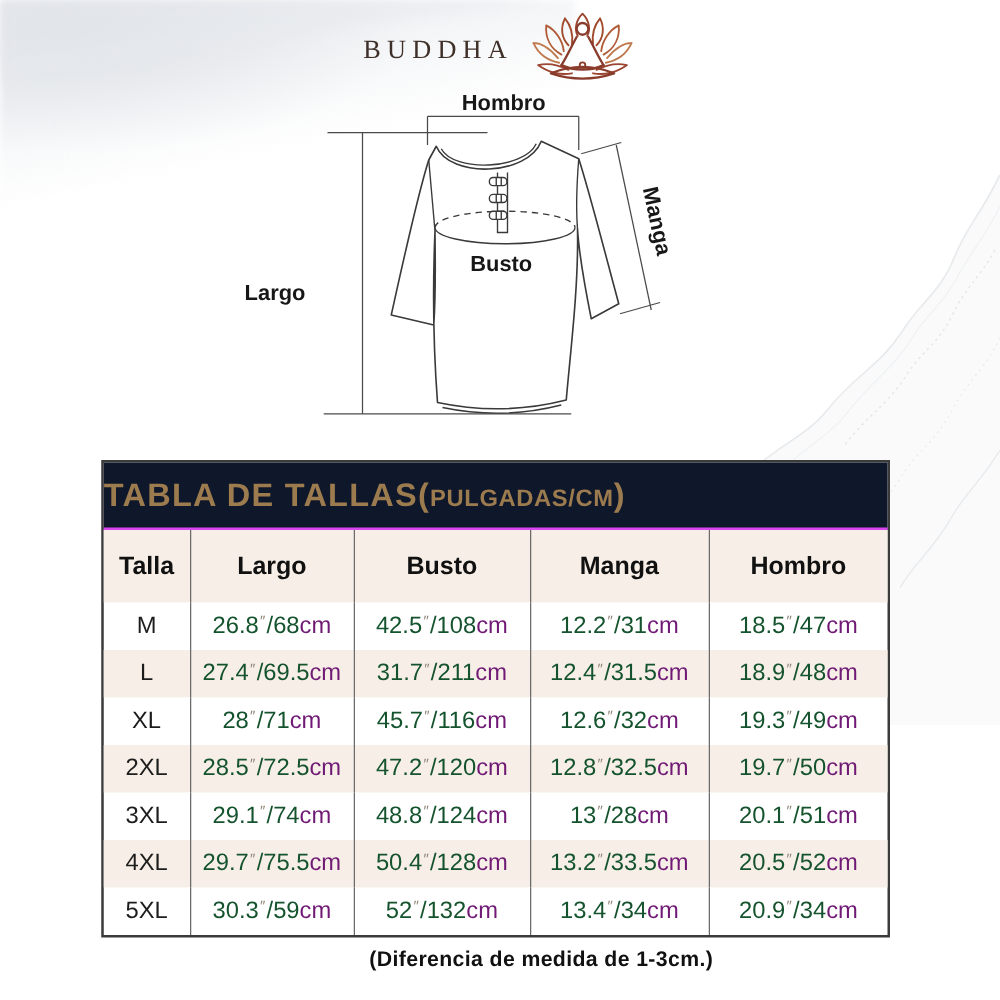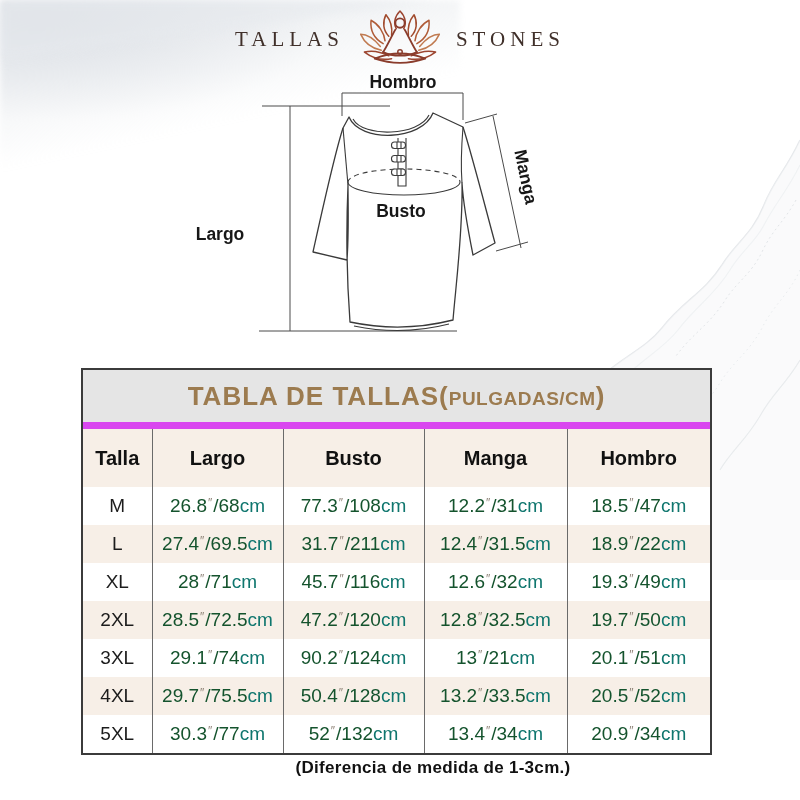--- a/index.html
+++ b/index.html
@@ -38,41 +38,41 @@
   .diagram text{
     font-family:"Liberation Sans", sans-serif;
     font-weight:bold;font-size:17.5px;fill:#171717;
   }
   
   .table-wrap{
     position:absolute;left:81px;top:368px;width:631px;box-sizing:border-box;
     border:2px solid #3b3b3b;background:#ffffff;
   }
   .table-title{
-    height:52px;line-height:52px;text-align:center;
-    background:#e5e5e5;border-bottom:7px solid #d946ef;
+    height:52px;line-height:52px;text-align:left;
+    background:#0f172a;border-bottom:2px solid #d946ef;
     color:#9c7b4f;font-weight:bold;font-size:26px;letter-spacing:1px;
     white-space:nowrap;
   }
   .table-title .unit{font-size:19px;letter-spacing:.5px;}
   table.sizes{width:100%;border-collapse:collapse;table-layout:fixed;}
   table.sizes th, table.sizes td{
     text-align:center;vertical-align:middle;padding:0;
     border-left:1px solid #6a6a6a;
     margin-left:32px;
   }
   table.sizes th:first-child, table.sizes td:first-child{border-left:none;}
   table.sizes th{
     height:58px;font-size:20px;font-weight:bold;color:#111;background:#f7efe7;
   }
   table.sizes td{height:38px;font-size:19px;color:#1c1c1c;}
   tr.alt td{background:#f7efe7;}
   td .n{color:#14532d;}
   td .q{font-size:12px;color:#8f8478;vertical-align:5px;margin:0 1px;}
-  td .cm{color:#0f766e;}
+  td .cm{color:#701a75;}
   
   .note{
     position:absolute;left:0;top:758px;width:100%;text-align:center;
     font-size:17px;font-weight:bold;color:#111;letter-spacing:.3px;padding-left:33px;
   }
 </style>
 </head>
 <body>
 
 <div class="mist-tl"></div>
@@ -80,21 +80,21 @@
 <svg class="mtn-right" width="204" height="470" viewBox="0 0 204 470">
   <path d="M204,30 C190,60 178,70 168,95 C156,125 140,132 126,155 C108,183 88,190 66,218 C50,238 28,246 6,266 L0,272" fill="none" stroke="#dcdfe3" stroke-width="1.5"></path>
   <path d="M204,55 C192,80 180,92 168,115 C158,134 146,140 134,160 C118,186 100,196 82,220 C68,238 48,248 30,266" fill="none" stroke="#e3e6e9" stroke-width="1.2"></path>
   <path d="M204,30 C190,60 178,70 168,95 C156,125 140,132 126,155 C108,183 88,190 66,218 C50,238 28,246 6,266 L0,272 L0,470 L204,470 Z" fill="#f2f4f6" opacity="0.55"></path>
   <path d="M200,90 C188,112 176,120 166,142 C154,166 140,172 128,192 C112,216 96,224 80,246" fill="none" stroke="#d8dbdf" stroke-width="1" stroke-dasharray="2 3"></path>
   <path d="M204,160 C192,186 178,194 166,218 C152,244 136,252 122,276 C108,298 92,306 78,326" fill="none" stroke="#dfe2e6" stroke-width="1" stroke-dasharray="1.5 3.5"></path>
   <path d="M204,250 C190,274 176,284 164,306 C150,330 136,340 124,360" fill="none" stroke="#e2e5e8" stroke-width="1.2"></path>
 </svg>
 
 <div class="logo">
-  <span class="word">TALLAS</span>
+  <span class="word">BUDDHA</span>
   <svg width="86" height="58" viewBox="0 0 90 62" fill="none">
 
     <path d="M3,26 C7,35 15,41 25,43 M3,26 C11,26 19,33 24,39" stroke="#c07a50" stroke-width="1.6" stroke-linecap="round"></path>
     <path d="M87,26 C83,35 75,41 65,43 M87,26 C79,26 71,33 66,39" stroke="#c07a50" stroke-width="1.6" stroke-linecap="round"></path>
 
     <path d="M14,11 C13,22 18,31 27,36 M14,11 C22,15 28,24 29,33" stroke="#b05c38" stroke-width="1.6" stroke-linecap="round"></path>
     <path d="M76,11 C77,22 72,31 63,36 M76,11 C68,15 62,24 61,33" stroke="#b05c38" stroke-width="1.6" stroke-linecap="round"></path>
 
     <path d="M30,5 C26,13 27,22 33,28 M30,5 C35,11 37,19 36,27" stroke="#a14a2c" stroke-width="1.6" stroke-linecap="round"></path>
     <path d="M60,5 C64,13 63,22 57,28 M60,5 C55,11 53,19 54,27" stroke="#a14a2c" stroke-width="1.6" stroke-linecap="round"></path>
@@ -103,21 +103,20 @@
 
     <path d="M7,45 C15,51 26,54 36,52 M7,45 C15,43 25,45 33,49" stroke="#9c4530" stroke-width="1.6" stroke-linecap="round"></path>
     <path d="M83,45 C75,51 64,54 54,52 M83,45 C75,43 65,45 57,49" stroke="#9c4530" stroke-width="1.6" stroke-linecap="round"></path>
 
     <circle cx="45" cy="14" r="5" stroke="#8a3c2c" stroke-width="2"></circle>
     <path d="M40,21 C35,30 31,39 27,45 M50,21 C55,30 59,39 63,45" stroke="#8a3c2c" stroke-width="2" stroke-linecap="round"></path>
     <path d="M27,45 C37,50 53,50 63,45" stroke="#8a3c2c" stroke-width="2" stroke-linecap="round"></path>
     <path d="M18,52 Q45,41 72,52 Q45,61 18,52 Z" stroke="#8a3c2c" stroke-width="2" stroke-linejoin="round"></path>
     <circle cx="45" cy="45" r="2.4" stroke="#8a3c2c" stroke-width="1.6"></circle>
   </svg>
-  <span class="word">STONES</span>
 </div>
 
 <svg class="diagram" width="420" height="300" viewBox="0 0 420 300">
   <g stroke="#4a4a4a" stroke-width="1">
 
     <line x1="172" y1="23" x2="293" y2="23"></line>
     <line x1="172" y1="23" x2="172" y2="46"></line>
     <line x1="293" y1="23" x2="293" y2="50"></line>
 
     <line x1="120" y1="36" x2="120" y2="261"></line>
@@ -191,31 +190,31 @@
         <th>Largo</th>
         <th>Busto</th>
         <th>Manga</th>
         <th>Hombro</th>
       </tr>
     </thead>
     <tbody>
   <tr>
     <td>M</td>
     <td><span class="n">26.8</span><span class="q">″</span><span class="n">/68</span><span class="cm">cm</span></td>
-    <td><span class="n">77.3</span><span class="q">″</span><span class="n">/108</span><span class="cm">cm</span></td>
+    <td><span class="n">42.5</span><span class="q">″</span><span class="n">/108</span><span class="cm">cm</span></td>
     <td><span class="n">12.2</span><span class="q">″</span><span class="n">/31</span><span class="cm">cm</span></td>
     <td><span class="n">18.5</span><span class="q">″</span><span class="n">/47</span><span class="cm">cm</span></td>
   </tr>
 
   <tr class="alt">
     <td>L</td>
     <td><span class="n">27.4</span><span class="q">″</span><span class="n">/69.5</span><span class="cm">cm</span></td>
     <td><span class="n">31.7</span><span class="q">″</span><span class="n">/211</span><span class="cm">cm</span></td>
     <td><span class="n">12.4</span><span class="q">″</span><span class="n">/31.5</span><span class="cm">cm</span></td>
-    <td><span class="n">18.9</span><span class="q">″</span><span class="n">/22</span><span class="cm">cm</span></td>
+    <td><span class="n">18.9</span><span class="q">″</span><span class="n">/48</span><span class="cm">cm</span></td>
   </tr>
 
   <tr>
     <td>XL</td>
     <td><span class="n">28</span><span class="q">″</span><span class="n">/71</span><span class="cm">cm</span></td>
     <td><span class="n">45.7</span><span class="q">″</span><span class="n">/116</span><span class="cm">cm</span></td>
     <td><span class="n">12.6</span><span class="q">″</span><span class="n">/32</span><span class="cm">cm</span></td>
     <td><span class="n">19.3</span><span class="q">″</span><span class="n">/49</span><span class="cm">cm</span></td>
   </tr>
 
@@ -223,36 +222,36 @@
     <td>2XL</td>
     <td><span class="n">28.5</span><span class="q">″</span><span class="n">/72.5</span><span class="cm">cm</span></td>
     <td><span class="n">47.2</span><span class="q">″</span><span class="n">/120</span><span class="cm">cm</span></td>
     <td><span class="n">12.8</span><span class="q">″</span><span class="n">/32.5</span><span class="cm">cm</span></td>
     <td><span class="n">19.7</span><span class="q">″</span><span class="n">/50</span><span class="cm">cm</span></td>
   </tr>
 
   <tr>
     <td>3XL</td>
     <td><span class="n">29.1</span><span class="q">″</span><span class="n">/74</span><span class="cm">cm</span></td>
-    <td><span class="n">90.2</span><span class="q">″</span><span class="n">/124</span><span class="cm">cm</span></td>
-    <td><span class="n">13</span><span class="q">″</span><span class="n">/21</span><span class="cm">cm</span></td>
+    <td><span class="n">48.8</span><span class="q">″</span><span class="n">/124</span><span class="cm">cm</span></td>
+    <td><span class="n">13</span><span class="q">″</span><span class="n">/28</span><span class="cm">cm</span></td>
     <td><span class="n">20.1</span><span class="q">″</span><span class="n">/51</span><span class="cm">cm</span></td>
   </tr>
 
   <tr class="alt">
     <td>4XL</td>
     <td><span class="n">29.7</span><span class="q">″</span><span class="n">/75.5</span><span class="cm">cm</span></td>
     <td><span class="n">50.4</span><span class="q">″</span><span class="n">/128</span><span class="cm">cm</span></td>
     <td><span class="n">13.2</span><span class="q">″</span><span class="n">/33.5</span><span class="cm">cm</span></td>
     <td><span class="n">20.5</span><span class="q">″</span><span class="n">/52</span><span class="cm">cm</span></td>
   </tr>
 
   <tr>
     <td>5XL</td>
-    <td><span class="n">30.3</span><span class="q">″</span><span class="n">/77</span><span class="cm">cm</span></td>
+    <td><span class="n">30.3</span><span class="q">″</span><span class="n">/59</span><span class="cm">cm</span></td>
     <td><span class="n">52</span><span class="q">″</span><span class="n">/132</span><span class="cm">cm</span></td>
     <td><span class="n">13.4</span><span class="q">″</span><span class="n">/34</span><span class="cm">cm</span></td>
     <td><span class="n">20.9</span><span class="q">″</span><span class="n">/34</span><span class="cm">cm</span></td>
   </tr>
 </tbody>
   </table>
 </div>
 
 <div class="note">(Diferencia de medida de 1-3cm.)</div>
 

